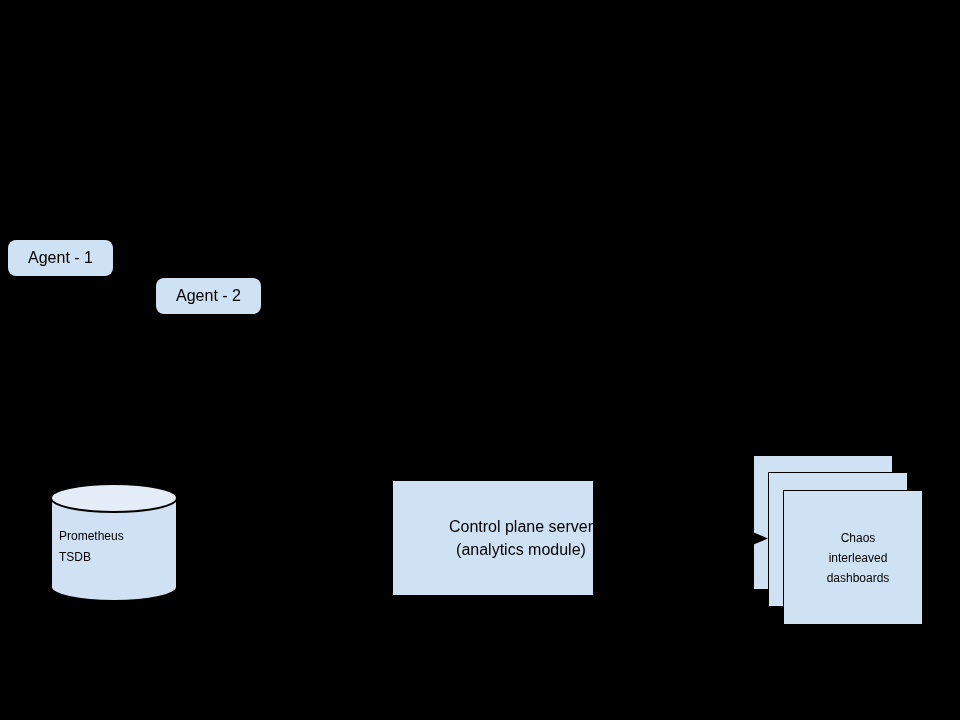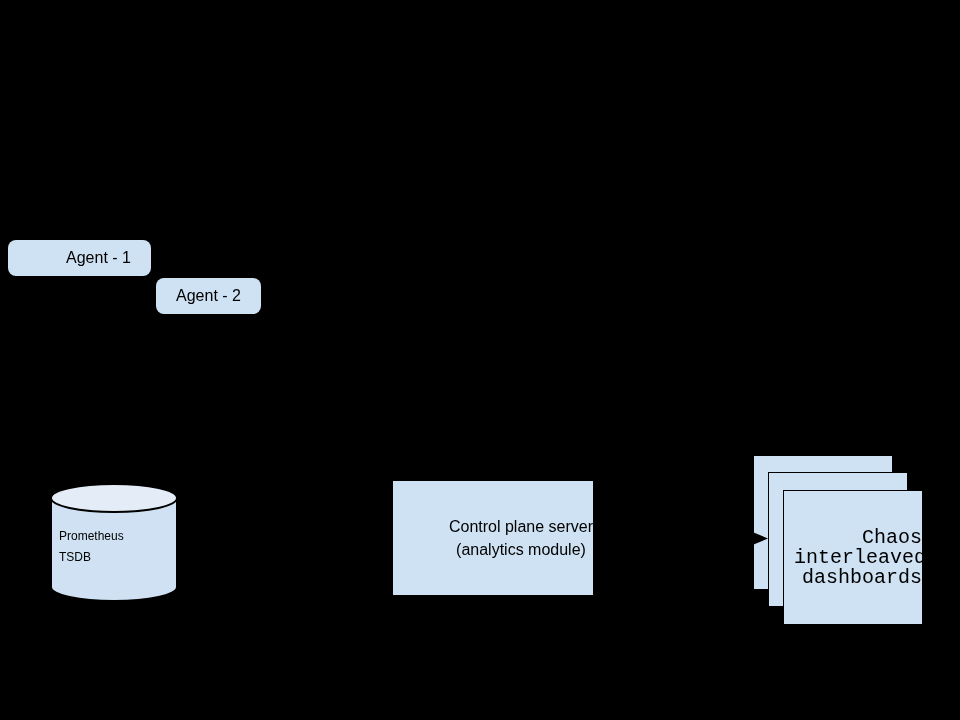--- a/index.html
+++ b/index.html
@@ -76,42 +76,41 @@
   .dash-back   { left: 753px; top: 455px; }
   .dash-middle { left: 768px; top: 472px; }
   .dash-front  {
     left: 783px; top: 490px;
     display: flex;
     flex-direction: column;
     justify-content: center;
     padding-left: 10px;
   }
   .dash-label {
-    font-size: 20px;
+    font-size: 12px;
     line-height: 20px;
-    text-align: right;
+    text-align: center;
     white-space: pre-line;
     color: var(--text-color, #000);
-    font-family: Liberation Mono, monospace;
   }
   .connector-svg {
     position: absolute;
     left: 590px;
     top: 524px;
     width: 190px;
     height: 30px;
     z-index: 10;
   }
 </style>
 </head>
 <body>
 
 <div class="stage">
 
-  <div class="agent-node" style="left:8px; top:240px;padding-left:38px;">
+  <div class="agent-node" style="left:8px; top:240px;">
     <span>Agent - 1</span>
   </div>
   <div class="agent-node" style="left:124px; top:278px;margin-left:32px;">
     <span>Agent - 2</span>
   </div>
 
   <div class="cylinder-wrap">
     <svg width="128" height="120" viewBox="0 0 128 120">
       <path d="M 1 15 L 1 104 A 63 14 0 0 0 127 104 L 127 15" style="fill:var(--cylinder-body-fill,#cfe1f2); stroke:var(--stroke-color,#000); stroke-width:2;"></path>
       <ellipse cx="64" cy="15" rx="63" ry="14" style="fill:var(--cylinder-top-fill,#e4edf7); stroke:var(--stroke-color,#000); stroke-width:2;"></ellipse>

